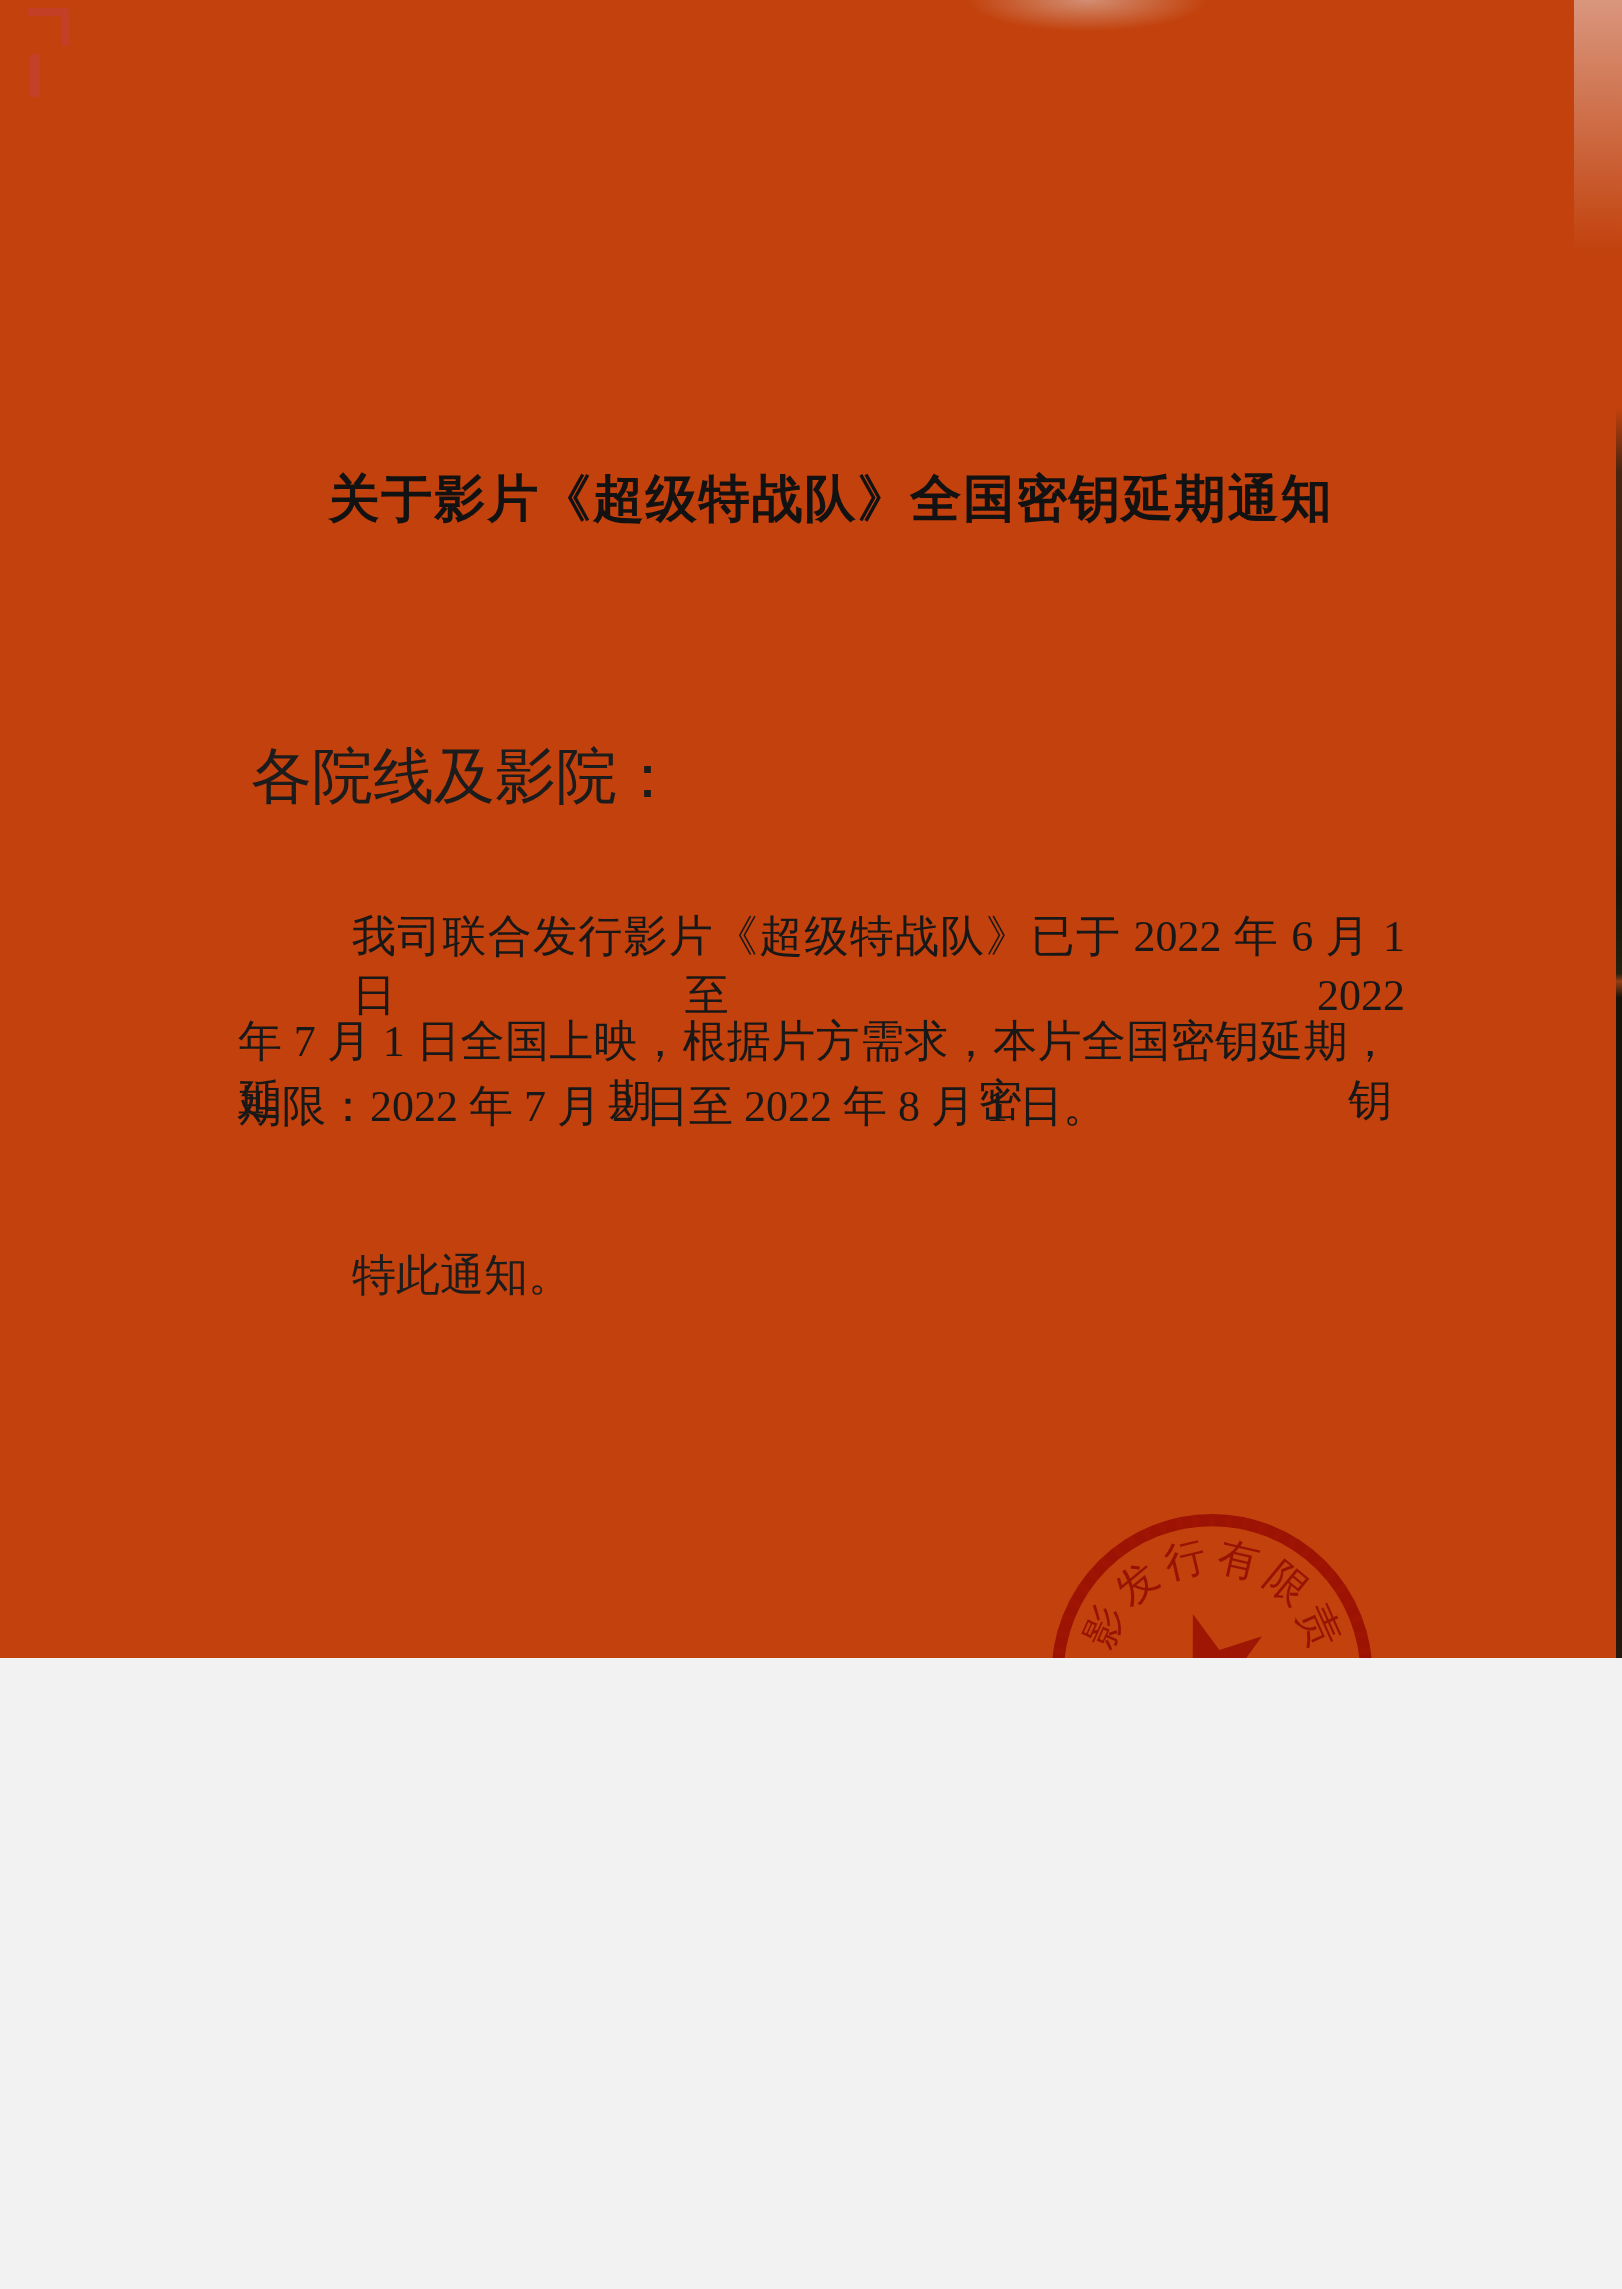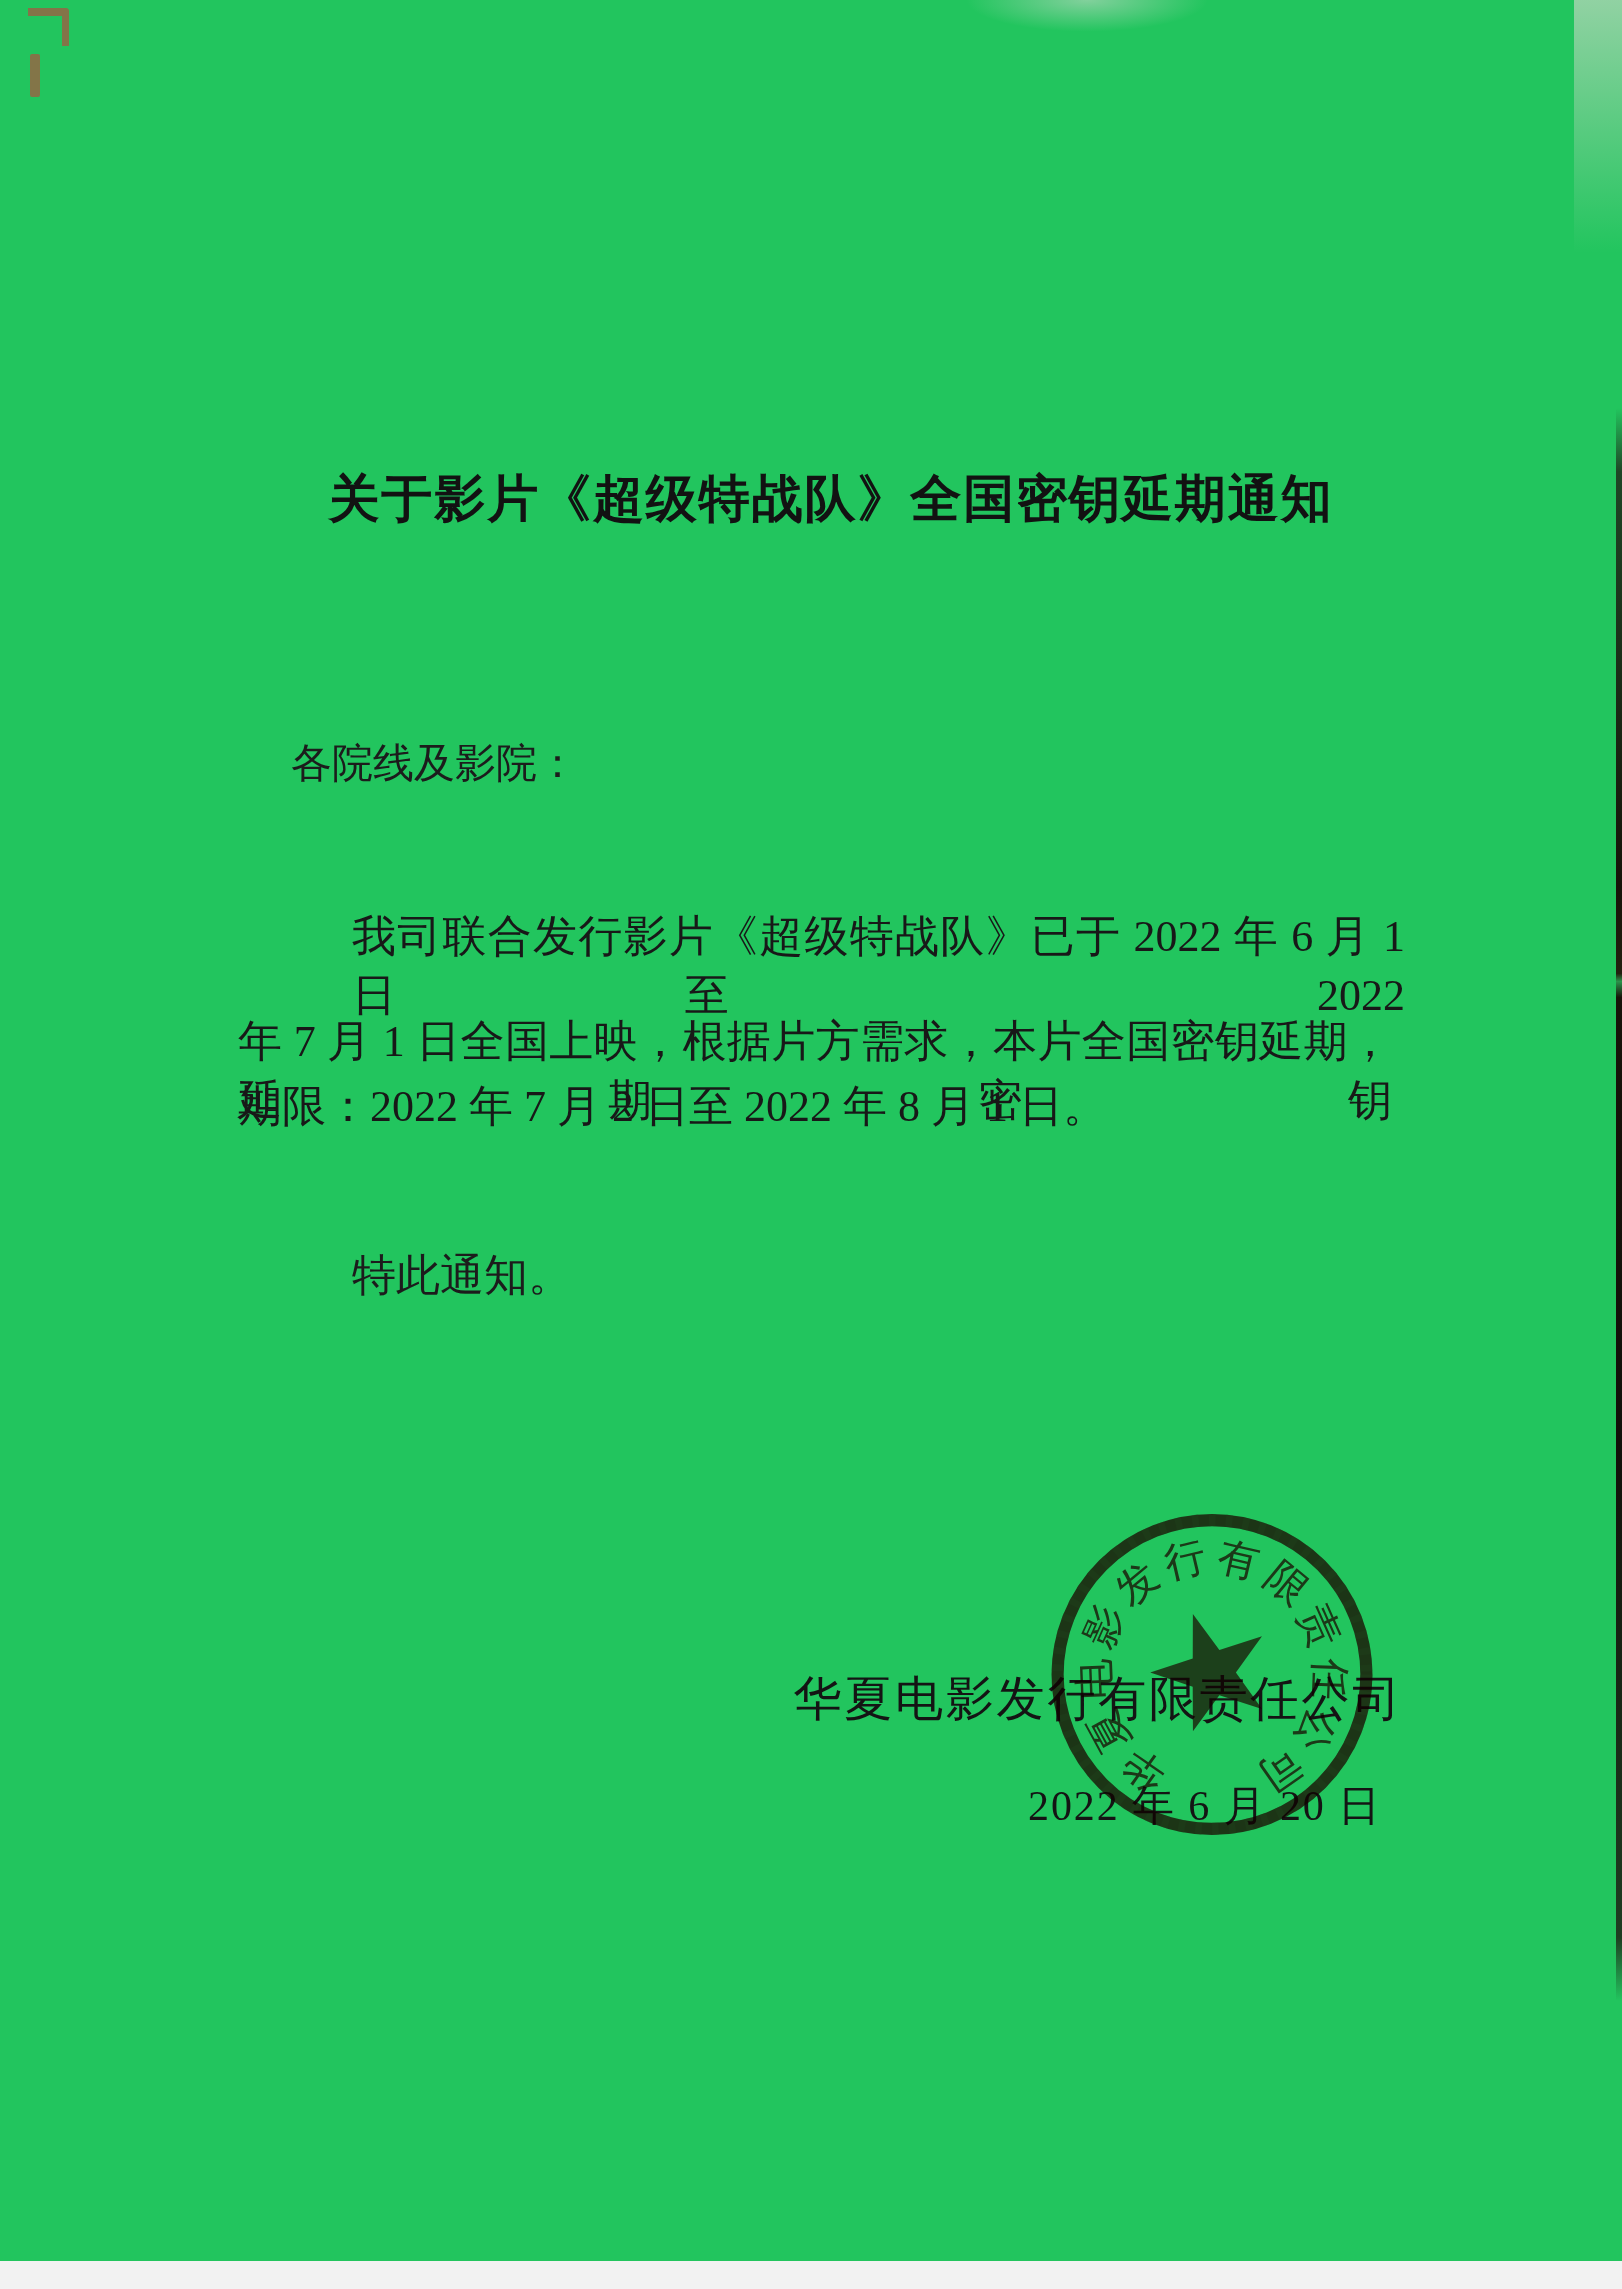--- a/index.html
+++ b/index.html
@@ -3,22 +3,22 @@
 <meta charset="utf-8">
 <style>
   html,body{margin:0;padding:0;}
   body{
     width:1623px;height:2290px;
     background:#f2f2f2;
     font-family:"Liberation Serif","DejaVu Serif",serif;
   }
   .page{
     position:relative;
-    width:1623px;height:2261px;
-    background:#22c55e;
+    width:1623px;height:1658px;
+    background:#c2410c;
     overflow:hidden;
   }
   
   .edge-strip-right{
     position:absolute;
     right:0;top:408px;width:6.6px;height:1593px;
     background:linear-gradient(180deg,
       rgba(30,26,18,0) 0%,
       rgba(30,26,18,.75) 4%,
       #171309 30%,
@@ -59,21 +59,21 @@
   .txt{position:absolute;color:#1c1c1c;white-space:nowrap;}
   .doc-title{
     left:0;top:465px;width:100%;
     padding-left:39px;box-sizing:border-box;
     text-align:center;
     font-family:"Liberation Sans","DejaVu Sans",sans-serif;
     font-weight:bold;
     font-size:51px;letter-spacing:1.9px;
     color:#121212;
   }
-  .salutation{left:251px;top:736px;font-size:41px;margin-left:40px;}
+  .salutation{left:251px;top:736px;font-size:61px;}
   .body-line{font-size:44px;color:#181818;text-align:right;}
   .body-line.l1{left:352px;top:907px;width:1053px;white-space:normal;text-align:justify;text-align-last:justify;}
   .body-line.l2{left:238px;top:992px;width:1154px;white-space:normal;text-align:justify;text-align-last:justify;margin-top:20px;}
   .body-line.l3{left:238px;top:1077px;}
   .closing{left:352px;top:1246px;font-size:44px;}
   .sig-company{right:220px;top:1667px;font-size:48px;letter-spacing:2.8px;color:#141414;}
   .sig-date{right:241px;top:1751px;font-size:42px;letter-spacing:1.9px;color:#141414;margin-top:27px;}
   
   .seal{
     position:absolute;

